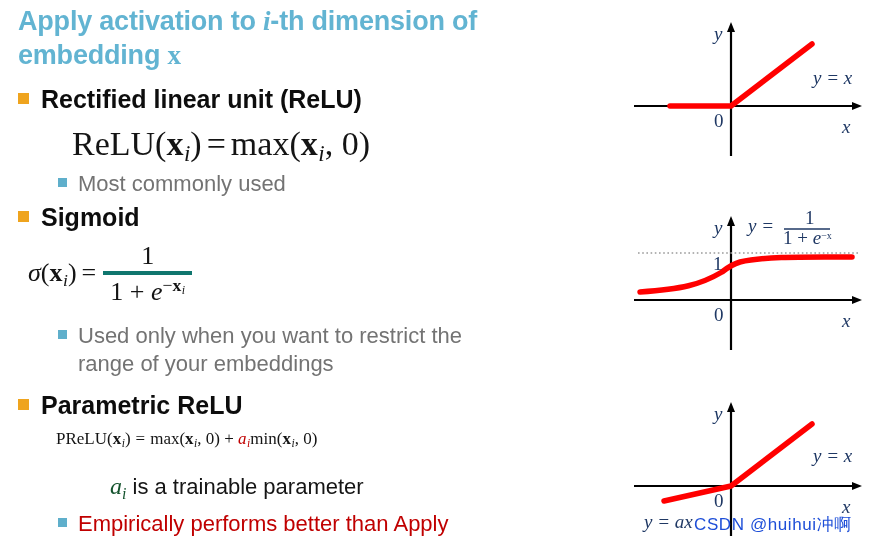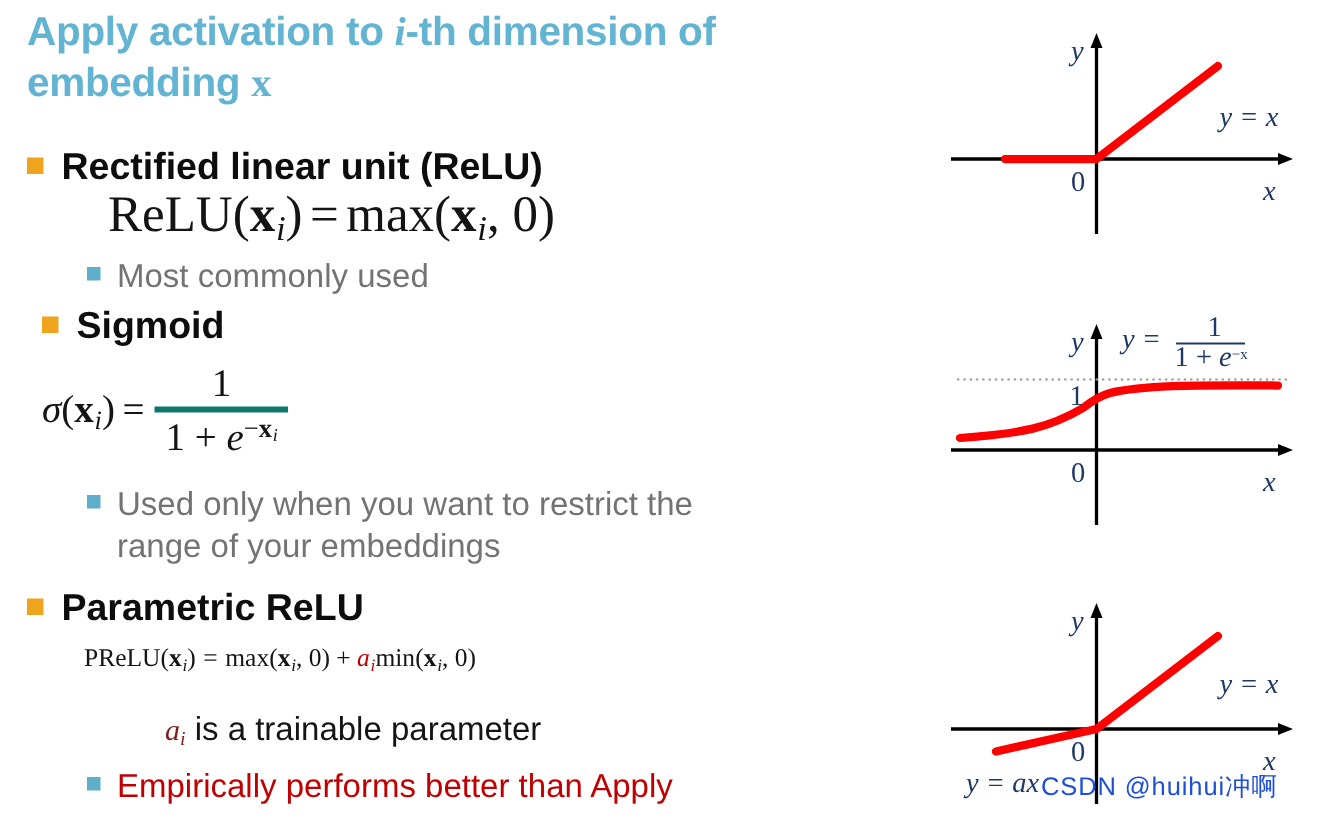--- a/index.html
+++ b/index.html
@@ -49,21 +49,21 @@
 
   
   .frac{display:inline-block;vertical-align:middle;text-align:center;margin:0 2px;position:relative;top:-1px;}
   .frac .num{display:block;padding:0 7px;line-height:1.1;}
   .frac .den{display:block;padding:0 7px;line-height:1.15;border-top:4px solid #0f766e;}
 
   .trainable{
     position:absolute;font-size:22px;color:#151515;white-space:nowrap;
     font-family:"Liberation Sans",sans-serif;
   }
-  .trainable .m{font-family:"Liberation Serif",serif;font-style:italic;color:#7f1d1d;font-size:20px;}
+  .trainable .m{font-family:"Liberation Serif",serif;font-style:italic;color:#14532d;font-size:24px;}
   .trainable .m .sub-i{font-style:italic;font-size:0.66em;vertical-align:-0.3em;}
 
   
   .charts{position:absolute;left:626px;top:0;width:254px;height:546px;}
   .chart{position:absolute;left:0;width:254px;}
   .chart svg{display:block;}
   .clab{
     font-family:"Liberation Serif",serif;font-style:italic;
     fill:#1F3864;font-size:19px;
   }
@@ -80,35 +80,35 @@
 
 <div class="slide">
 
   <div class="content">
 
     <div class="title">
       <span>Apply activation to </span><span class="it">i</span><span>-th dimension of</span><br>
       <span>embedding </span><span class="mx">x</span>
     </div>
 
-    <div class="b1" style="left:18px;top:96px;">
+    <div class="b1" style="left:18px;top:84px;">
       <span class="sq"></span>
       <span class="lbl">Rectified linear unit (ReLU)</span>
     </div>
 
     <div class="math" style="left:72px;top:126px;">
       <span>ReLU</span><span>(</span><span class="bx">x</span><span class="sub-i">i</span><span>)</span><span class="op">=</span><span>max</span><span>(</span><span class="bx">x</span><span class="sub-i">i</span><span>, 0)</span>
     </div>
 
     <div class="b1 sub" style="left:58px;top:170px;">
       <span class="sq sub"></span>
       <span class="lbl2">Most commonly used</span>
     </div>
 
-    <div class="b1" style="left:28px;top:202px;text-align:right;">
+    <div class="b1" style="left:18px;top:202px;text-align:right;">
       <span class="sq"></span>
       <span class="lbl">Sigmoid</span>
     </div>
 
     <div class="math" style="left:28px;top:243px;font-size:26px;">
       <span class="ital">σ</span><span>(</span><span class="bx">x</span><span class="sub-i">i</span><span>)</span><span class="op">=</span><span class="frac"><span class="num">1</span><span class="den"><span>1 +</span> <span class="ital">e</span><span class="sup"><span>−</span><span class="bx">x</span><span class="sub-i">i</span></span></span></span>
     </div>
 
     <div class="b1 sub" style="left:58px;top:322px;width:580px;">
       <span class="sq sub"></span>

